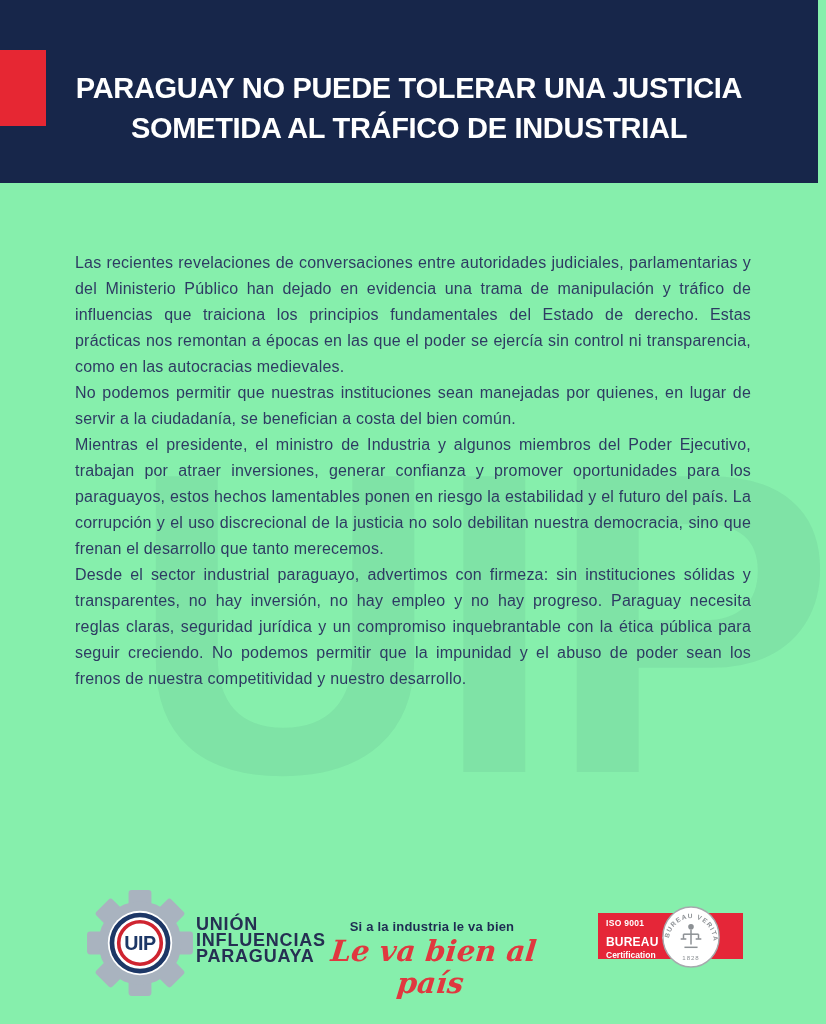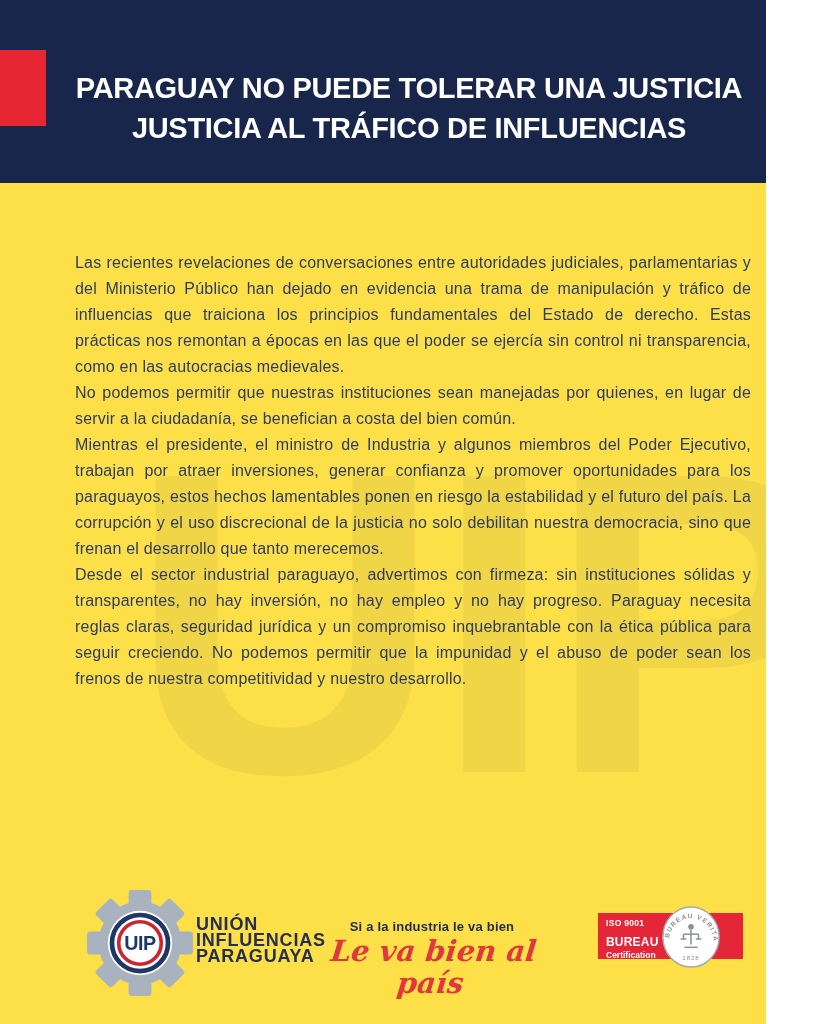--- a/index.html
+++ b/index.html
@@ -1,17 +1,17 @@
 <!DOCTYPE html>
 <html lang="es"><head>
 <meta charset="utf-8">
 <style>
   html,body{margin:0;padding:0;background:#ffffff;}
   .page{
-    position:relative;width:766px;height:1024px;background:#fde047;
+    position:relative;width:826px;height:1024px;background:#86efac;
     font-family:"Liberation Sans",sans-serif;overflow:hidden;
   }
   
   .band{
     position:absolute;top:0;left:0;width:818px;height:183px;background:#17264a;
   }
   .red-square{
     position:absolute;left:0;top:50px;width:46px;height:76px;background:#e62733;
   }
   .title{
@@ -59,21 +59,21 @@
 </style>
 </head>
 <body>
 
 <div class="page">
 
   <header class="band">
     <div class="red-square"></div>
     <h1 class="title">
       <span class="tline">PARAGUAY NO PUEDE TOLERAR UNA JUSTICIA</span>
-      <span class="tline">JUSTICIA AL TRÁFICO DE INFLUENCIAS</span>
+      <span class="tline">SOMETIDA AL TRÁFICO DE INDUSTRIAL</span>
     </h1>
   </header>
 
   <div class="watermark">UIP</div>
 
   <main class="content">
     <p>Las recientes revelaciones de conversaciones entre autoridades judiciales, parlamentarias y del Ministerio Público han dejado en evidencia una trama de manipulación y tráfico de influencias que traiciona los principios fundamentales del Estado de derecho. Estas prácticas nos remontan a épocas en las que el poder se ejercía sin control ni transparencia, como en las autocracias medievales.</p>
     <p>No podemos permitir que nuestras instituciones sean manejadas por quienes, en lugar de servir a la ciudadanía, se benefician a costa del bien común.</p>
     <p class="gap">Mientras el presidente, el ministro de Industria y algunos miembros del Poder Ejecutivo, trabajan por atraer inversiones, generar confianza y promover oportunidades para los paraguayos, estos hechos lamentables ponen en riesgo la estabilidad y el futuro del país. La corrupción y el uso discrecional de la justicia no solo debilitan nuestra democracia, sino que frenan el desarrollo que tanto merecemos.</p>
     <p class="gap">Desde el sector industrial paraguayo, advertimos con firmeza: sin instituciones sólidas y transparentes, no hay inversión, no hay empleo y no hay progreso. Paraguay necesita reglas claras, seguridad jurídica y un compromiso inquebrantable con la ética pública para seguir creciendo. No podemos permitir que la impunidad y el abuso de poder sean los frenos de nuestra competitividad y nuestro desarrollo.</p>

